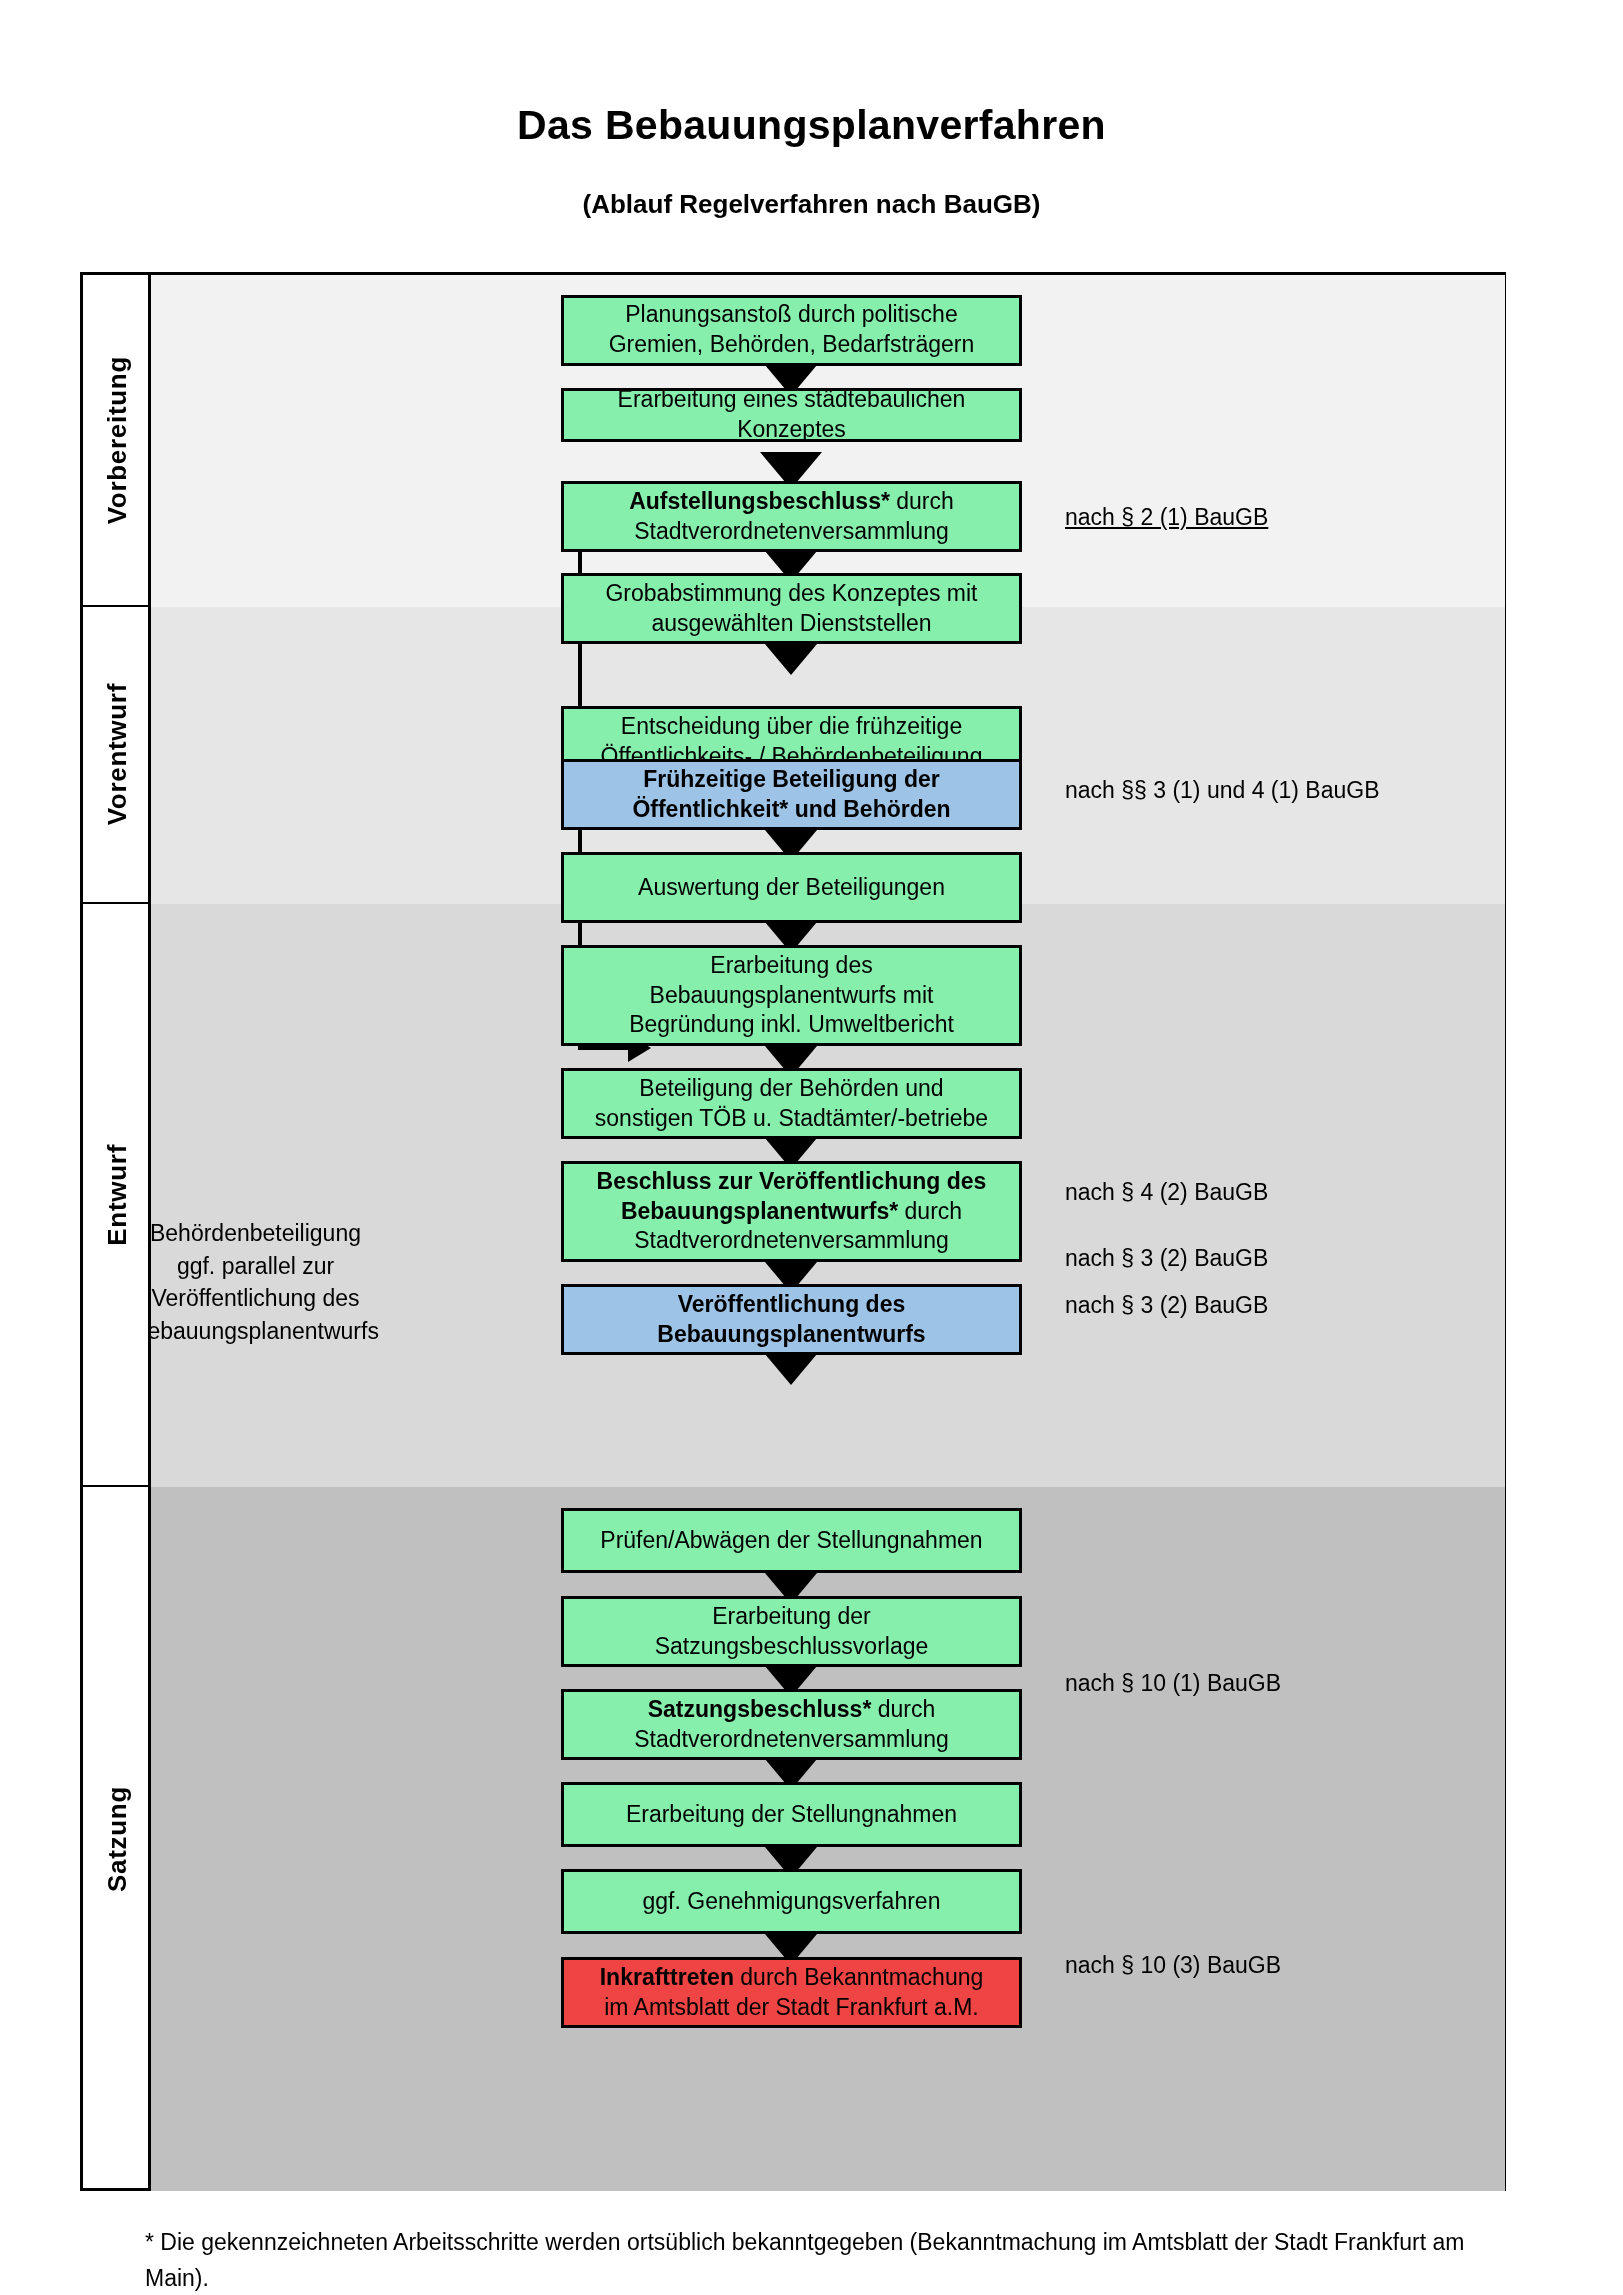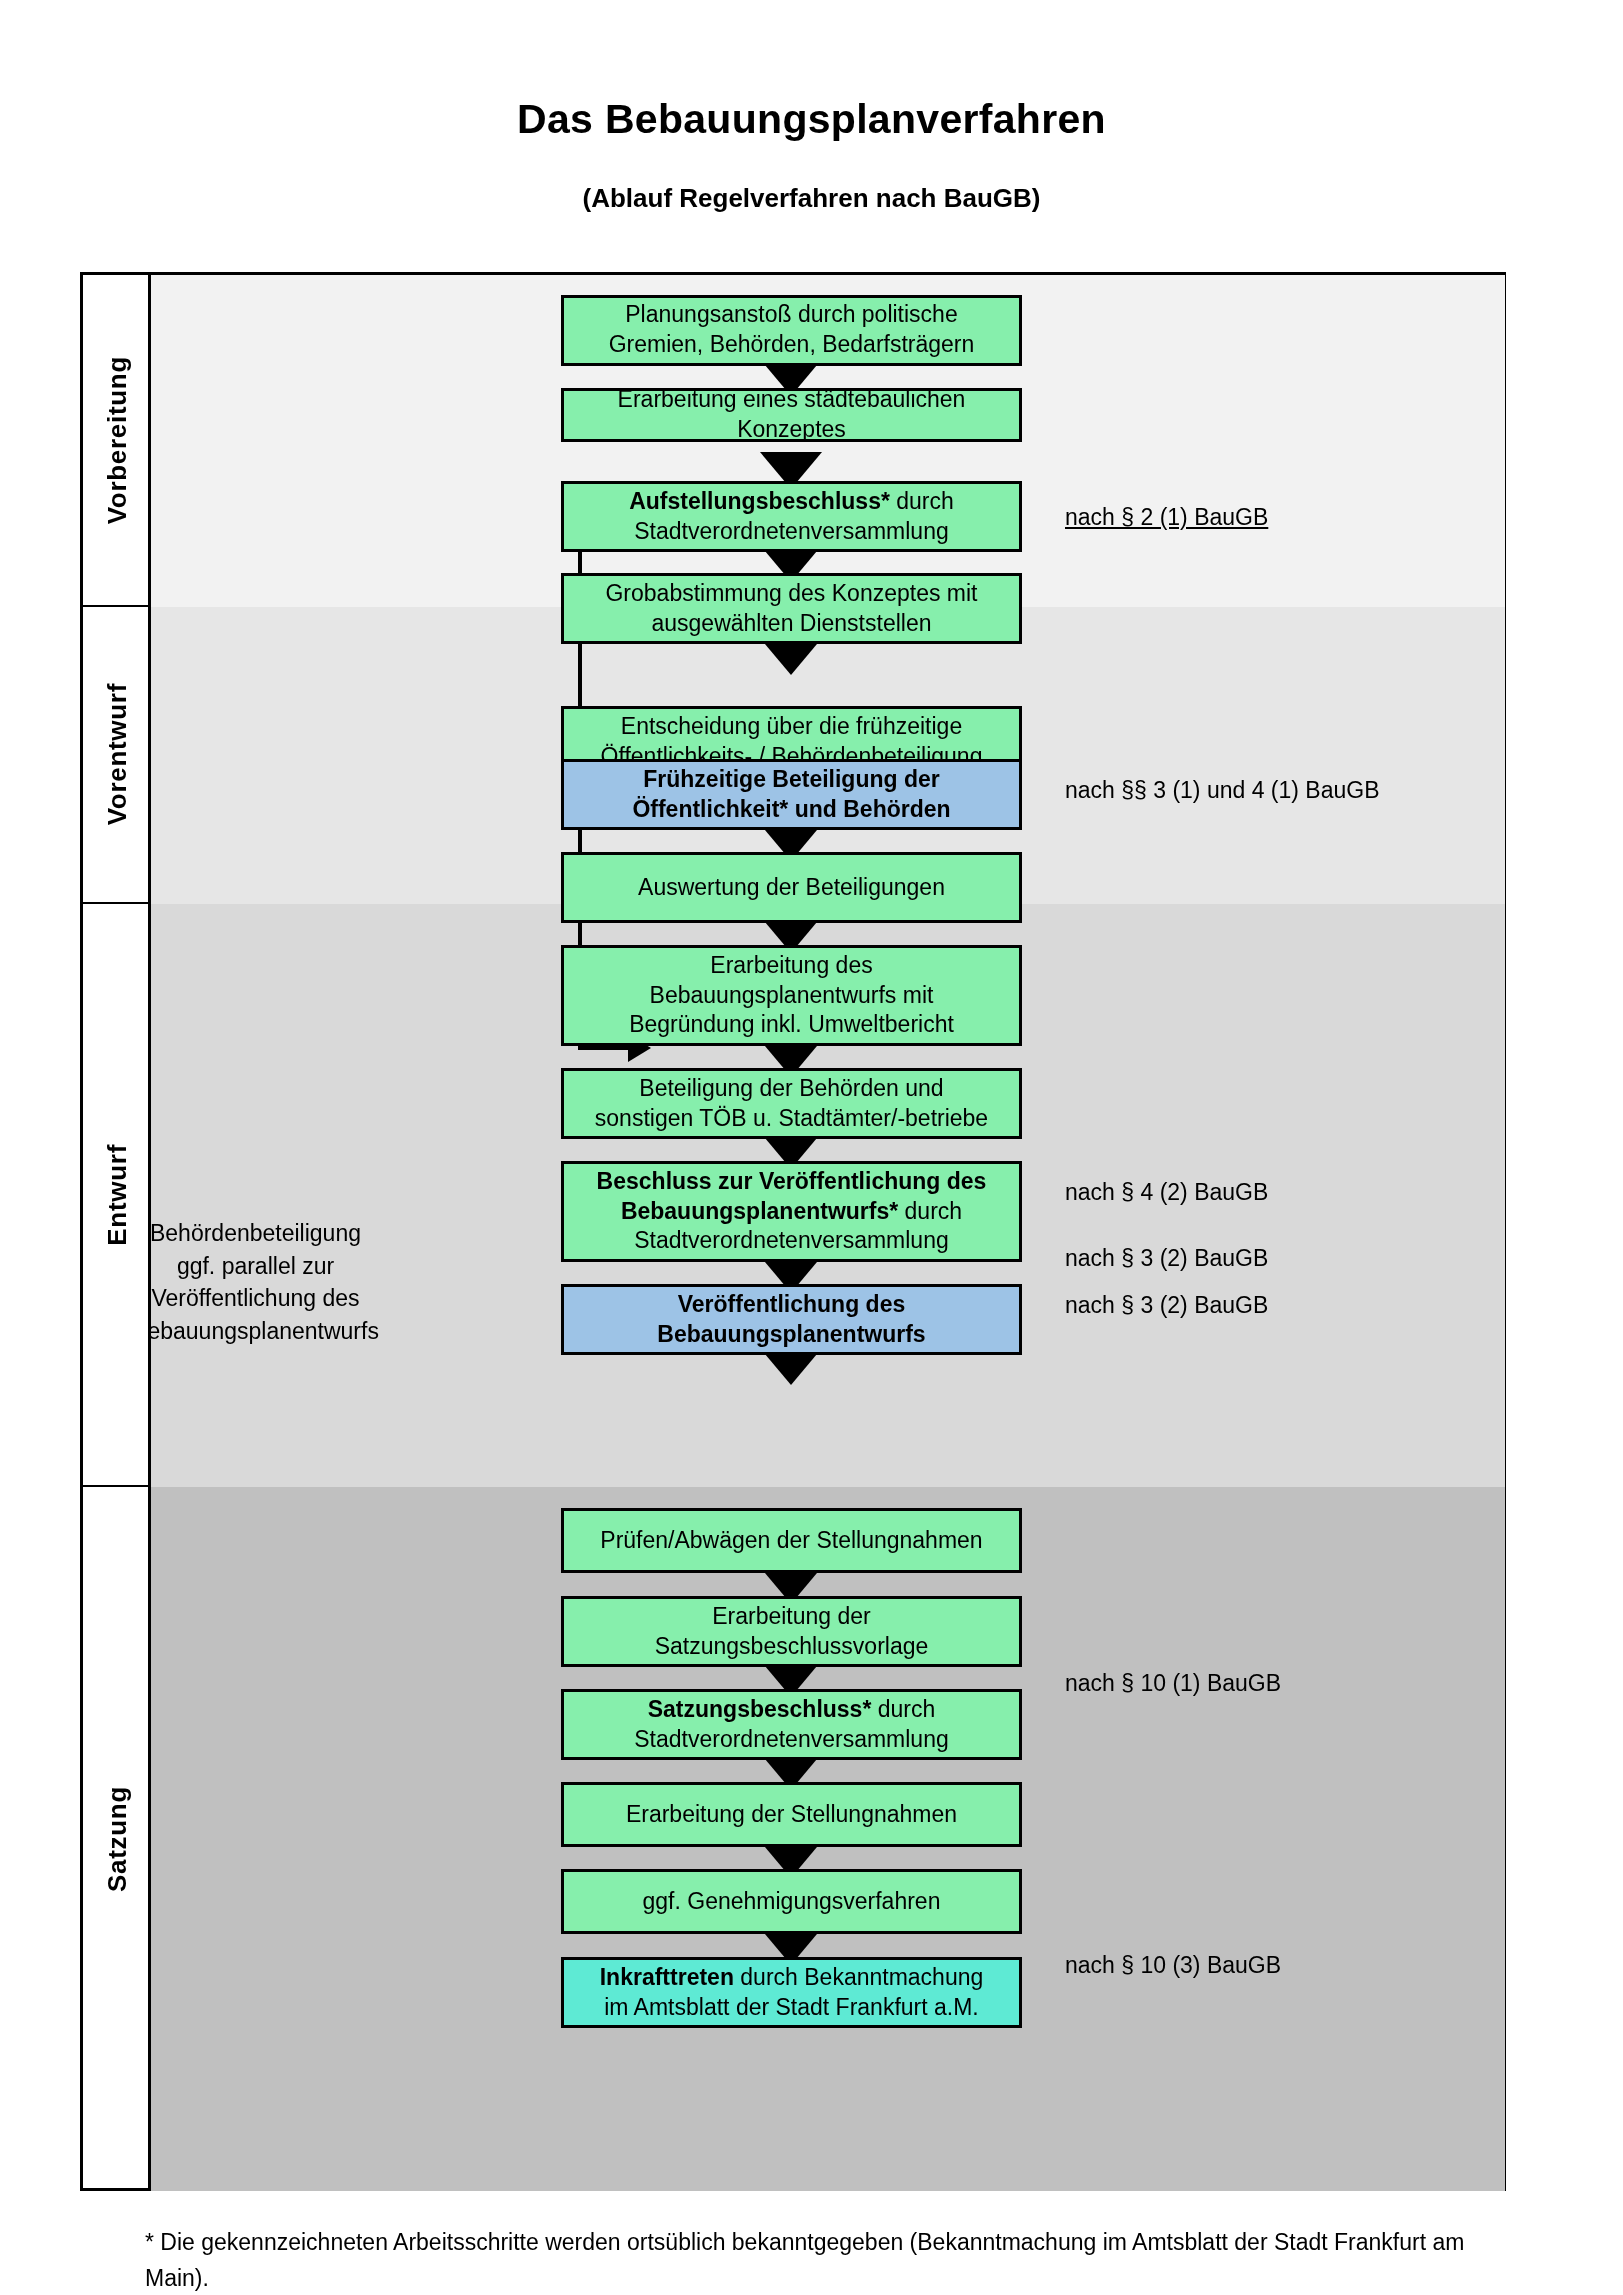--- a/index.html
+++ b/index.html
@@ -18,21 +18,21 @@
 
   
   .header {
     position: absolute;
     left: 0;
     top: 0;
     width: 1623px;
     text-align: center;
   }
   .doc-title {
-    margin: 0;
+    margin: 6px;
     padding-top: 96px;
     font-size: 41px;
     font-weight: bold;
     letter-spacing: 0.3px;
   }
   .doc-subtitle {
     margin: 12px;
     padding-top: 27.5px;
     font-size: 26px;
     font-weight: bold;
@@ -314,21 +314,21 @@
   </div>
   <div class="arrow" style="left:677px; top:1566px;"></div>
 
   <div class="box" style="left:478px; top:1594px; width:461px; height:65px;">
     <div>
       <div>ggf. Genehmigungsverfahren</div>
     </div>
   </div>
   <div class="arrow" style="left:677px; top:1653px;"></div>
 
-  <div class="box blue" style="left: 478px; top: 1682px; width: 461px; height: 71px; background: #5eead4;">
+  <div class="box blue" style="left: 478px; top: 1682px; width: 461px; height: 71px; background: #ef4444;">
     <div>
       <div><span class="b">Inkrafttreten</span> <span>durch Bekanntmachung</span></div>
       <div>im Amtsblatt der Stadt Frankfurt a.M.</div>
     </div>
   </div>
 
   <div class="note" style="left:982px; top:228px;text-decoration:underline;">nach § 2 (1) BauGB</div>
   <div class="note" style="left:982px; top:501px;">nach §§ 3 (1) und 4 (1) BauGB</div>
   <div class="note" style="left:982px; top:903px;">nach § 4 (2) BauGB</div>
   <div class="note" style="left:982px; top:969px;">nach § 3 (2) BauGB</div>

